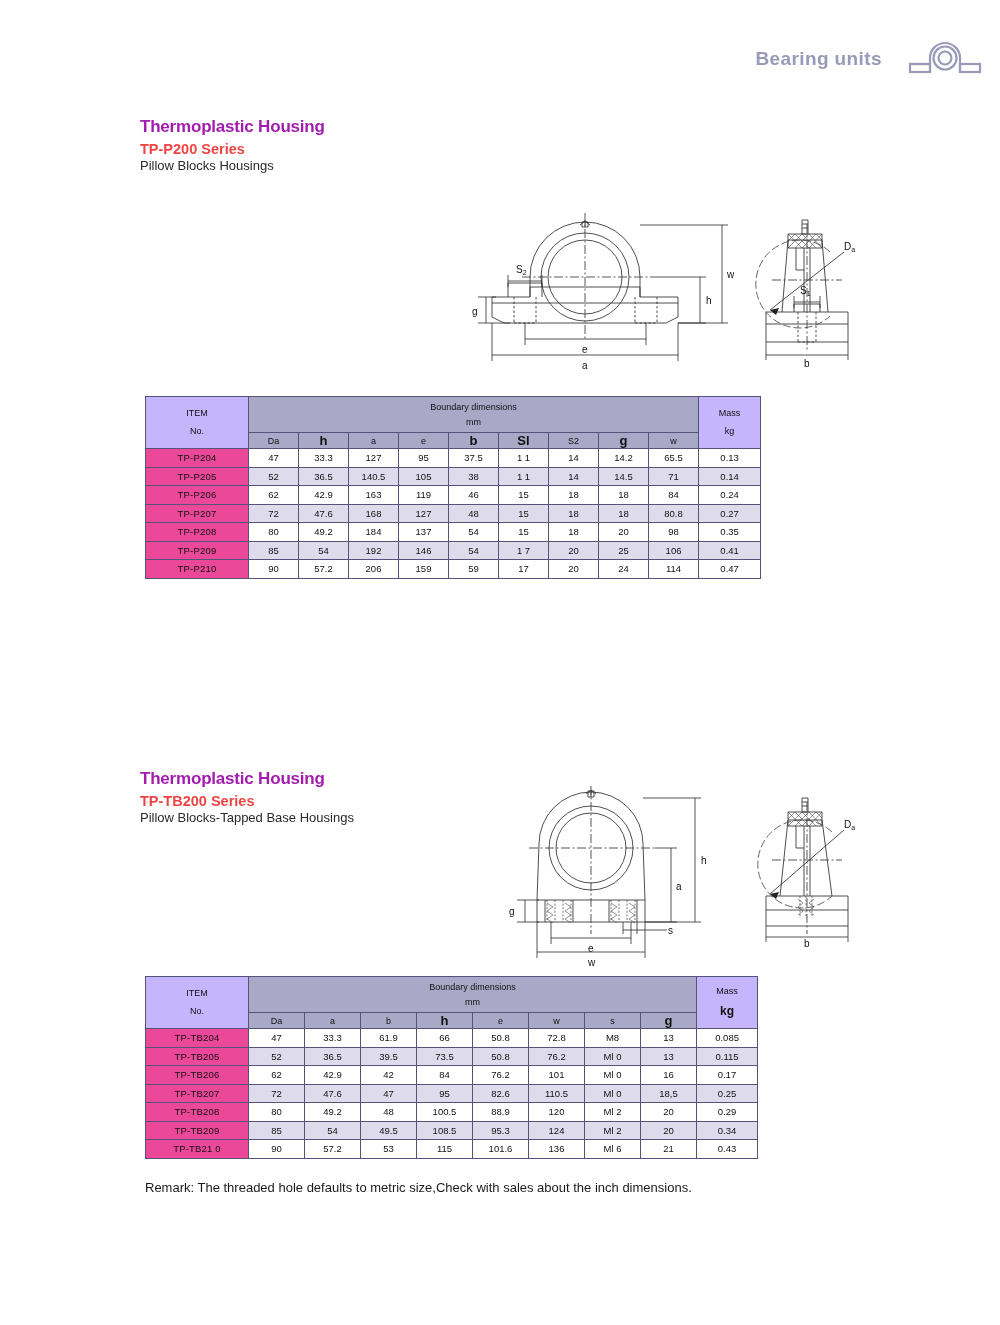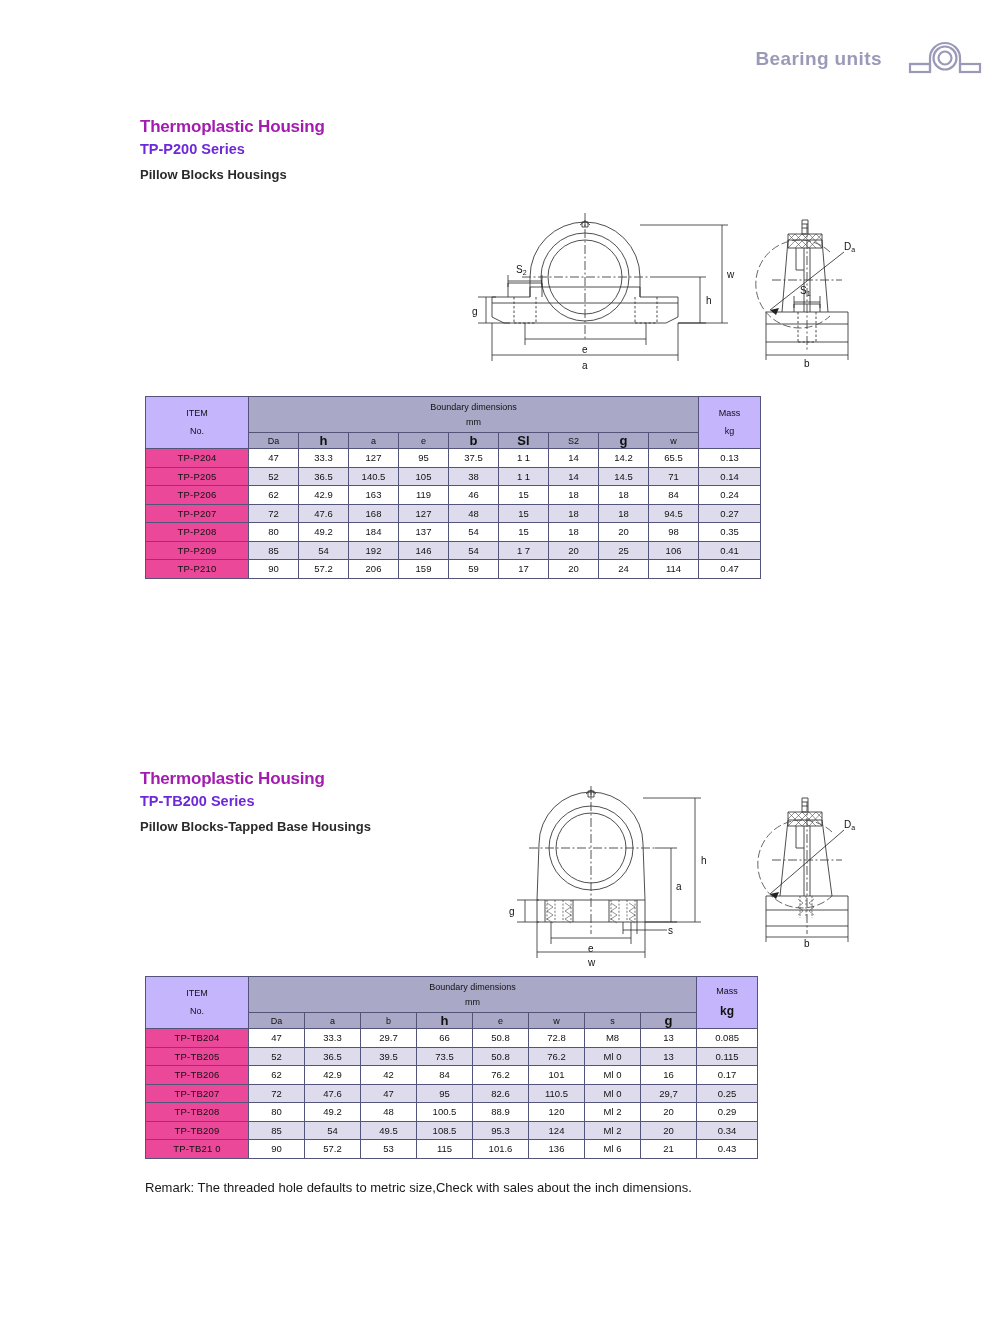--- a/index.html
+++ b/index.html
@@ -37,29 +37,29 @@
     font-size: 17px;
     font-weight: bold;
     color: #a21caf;
     letter-spacing: -0.2px;
     margin: 0;
     line-height: 1.25;
   }
   .title-2 {
     font-size: 14.5px;
     font-weight: bold;
-    color: #6d28d9;
+    color: #ef4444;
     margin: 3px 0 0 0;
     line-height: 1.25;
   }
   .title-3 {
     font-size: 13px;
-    font-weight: bold;
+    font-weight: normal;
     color: #2a2a2a;
-    margin: 9px 0 0 0;
+    margin: 0 0 0 0;
     line-height: 1.25;
   }
 
   
   .drawing { position: absolute; }
 
   
   .dim-table {
     position: absolute;
     border-collapse: collapse;
@@ -366,21 +366,21 @@
       <tr class="alt">
         <td class="item-cell">TP-P207</td>
         <td class="val">72</td>
         <td class="val">47.6</td>
         <td class="val">168</td>
         <td class="val">127</td>
         <td class="val">48</td>
         <td class="val">15</td>
         <td class="val">18</td>
         <td class="val">18</td>
-        <td class="val">94.5</td>
+        <td class="val">80.8</td>
         <td class="val">0.27</td>
       </tr>
       <tr>
         <td class="item-cell">TP-P208</td>
         <td class="val">80</td>
         <td class="val">49.2</td>
         <td class="val">184</td>
         <td class="val">137</td>
         <td class="val">54</td>
         <td class="val">15</td>
@@ -597,21 +597,21 @@
       <th class="hdr-col">w</th>
       <th class="hdr-col">s</th>
       <th class="hdr-col big">g</th>
     </tr>
   </thead>
   <tbody>
       <tr>
         <td class="item-cell">TP-TB204</td>
         <td class="val">47</td>
         <td class="val">33.3</td>
-        <td class="val">29.7</td>
+        <td class="val">61.9</td>
         <td class="val">66</td>
         <td class="val">50.8</td>
         <td class="val">72.8</td>
         <td class="val">M8</td>
         <td class="val">13</td>
         <td class="val">0.085</td>
       </tr>
       <tr class="alt">
         <td class="item-cell">TP-TB205</td>
         <td class="val">52</td>
@@ -638,21 +638,21 @@
       </tr>
       <tr class="alt">
         <td class="item-cell">TP-TB207</td>
         <td class="val">72</td>
         <td class="val">47.6</td>
         <td class="val">47</td>
         <td class="val">95</td>
         <td class="val">82.6</td>
         <td class="val">110.5</td>
         <td class="val">Ml 0</td>
-        <td class="val">29,7</td>
+        <td class="val">18,5</td>
         <td class="val">0.25</td>
       </tr>
       <tr>
         <td class="item-cell">TP-TB208</td>
         <td class="val">80</td>
         <td class="val">49.2</td>
         <td class="val">48</td>
         <td class="val">100.5</td>
         <td class="val">88.9</td>
         <td class="val">120</td>

